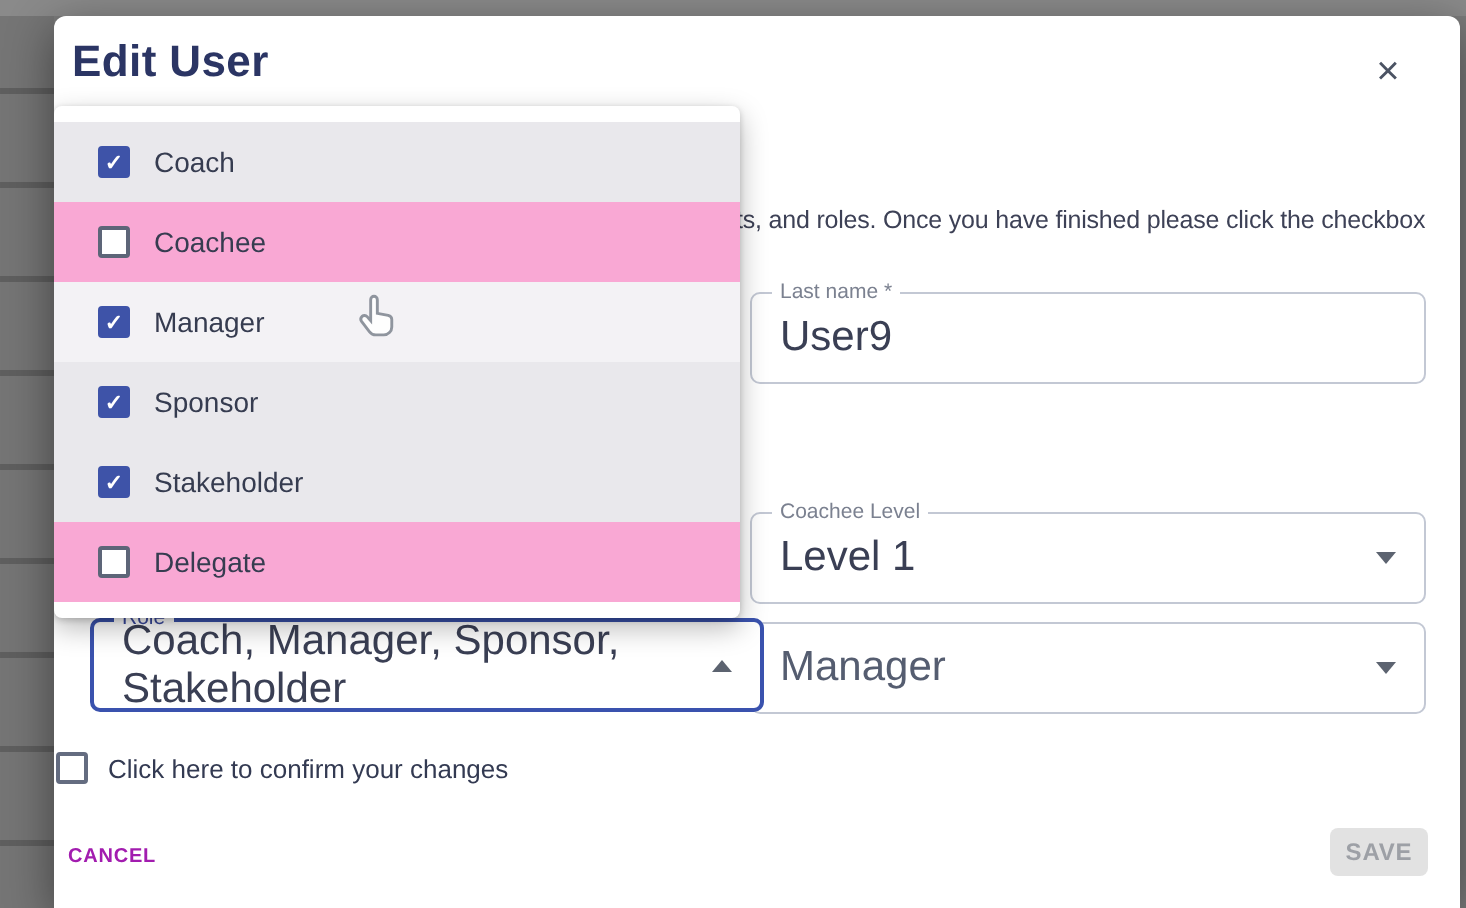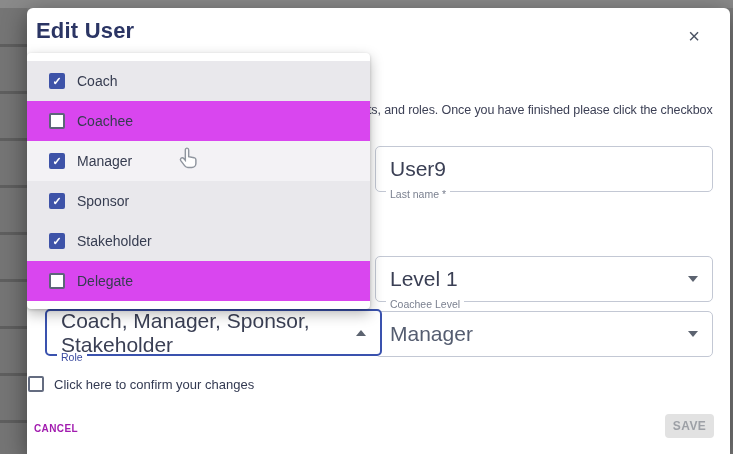--- a/index.html
+++ b/index.html
@@ -25,36 +25,36 @@
            font-size:20px; color:#4b5363; cursor:pointer; }
 
   .description { position:absolute; left:341px; top:95px; font-size:12.5px;
            letter-spacing:-.1px; color:#3d4156; white-space:nowrap; z-index:1; }
 
   
   .panel { position:absolute; left:0; top:45px; width:343px; height:256px;
            background:#ffffff; border-radius:4px; padding:8px 0; z-index:3;
            box-shadow:0 5px 14px rgba(0,0,0,.28), 0 1px 3px rgba(0,0,0,.18); }
   .opt-row { height:40px; display:flex; align-items:center; padding-left:22px;
-           background:#d946ef; cursor:pointer; }
+           background:#f9a8d4; cursor:pointer; }
   .opt-row.selected { background:#e9e8ec; }
   .opt-row.selected.hovered { background:#f3f2f5; }
   .cbx { width:16px; height:16px; border:2px solid #5d6578; border-radius:2px;
            background:#fff; flex:0 0 auto; display:flex; align-items:center;
            justify-content:center; font-size:11px; font-weight:700; color:#fff; }
   .cbx.checked { background:#3e53a8; border-color:#3e53a8; }
   .opt-label { margin-left:12px; font-size:14px; color:#363c50; }
 
   .cursor { position:absolute; left:150px; top:139px; z-index:4; pointer-events:none; }
 
   
   .field { position:absolute; border:1px solid #c3c8d4; border-radius:5px;
            background:#fff; }
   .field .flabel { position:absolute; top:-7px; left:10px; background:#fff;
-           padding:0 4px; font-size:10.5px; color:#7b8190; white-space:nowrap;margin-top:48px; }
+           padding:0 4px; font-size:10.5px; color:#7b8190; white-space:nowrap; }
   .field .fvalue, .field input { position:absolute; inset:0; border:none; outline:none;
            background:transparent; padding-left:14px; font-size:21px; color:#3a3f54;
            display:flex; align-items:center; font-family:"Liberation Sans",sans-serif; }
   .field input { width:100%; }
   .rightcol { left:348px; width:338px; height:46px; }
   .f-lastname { top:138px; }
   .f-capacity { top:193px; }
   .f-level    { top:248px; }
   .f-manager  { top:303px; }
   .f-manager .fvalue { color:#555d70; }

